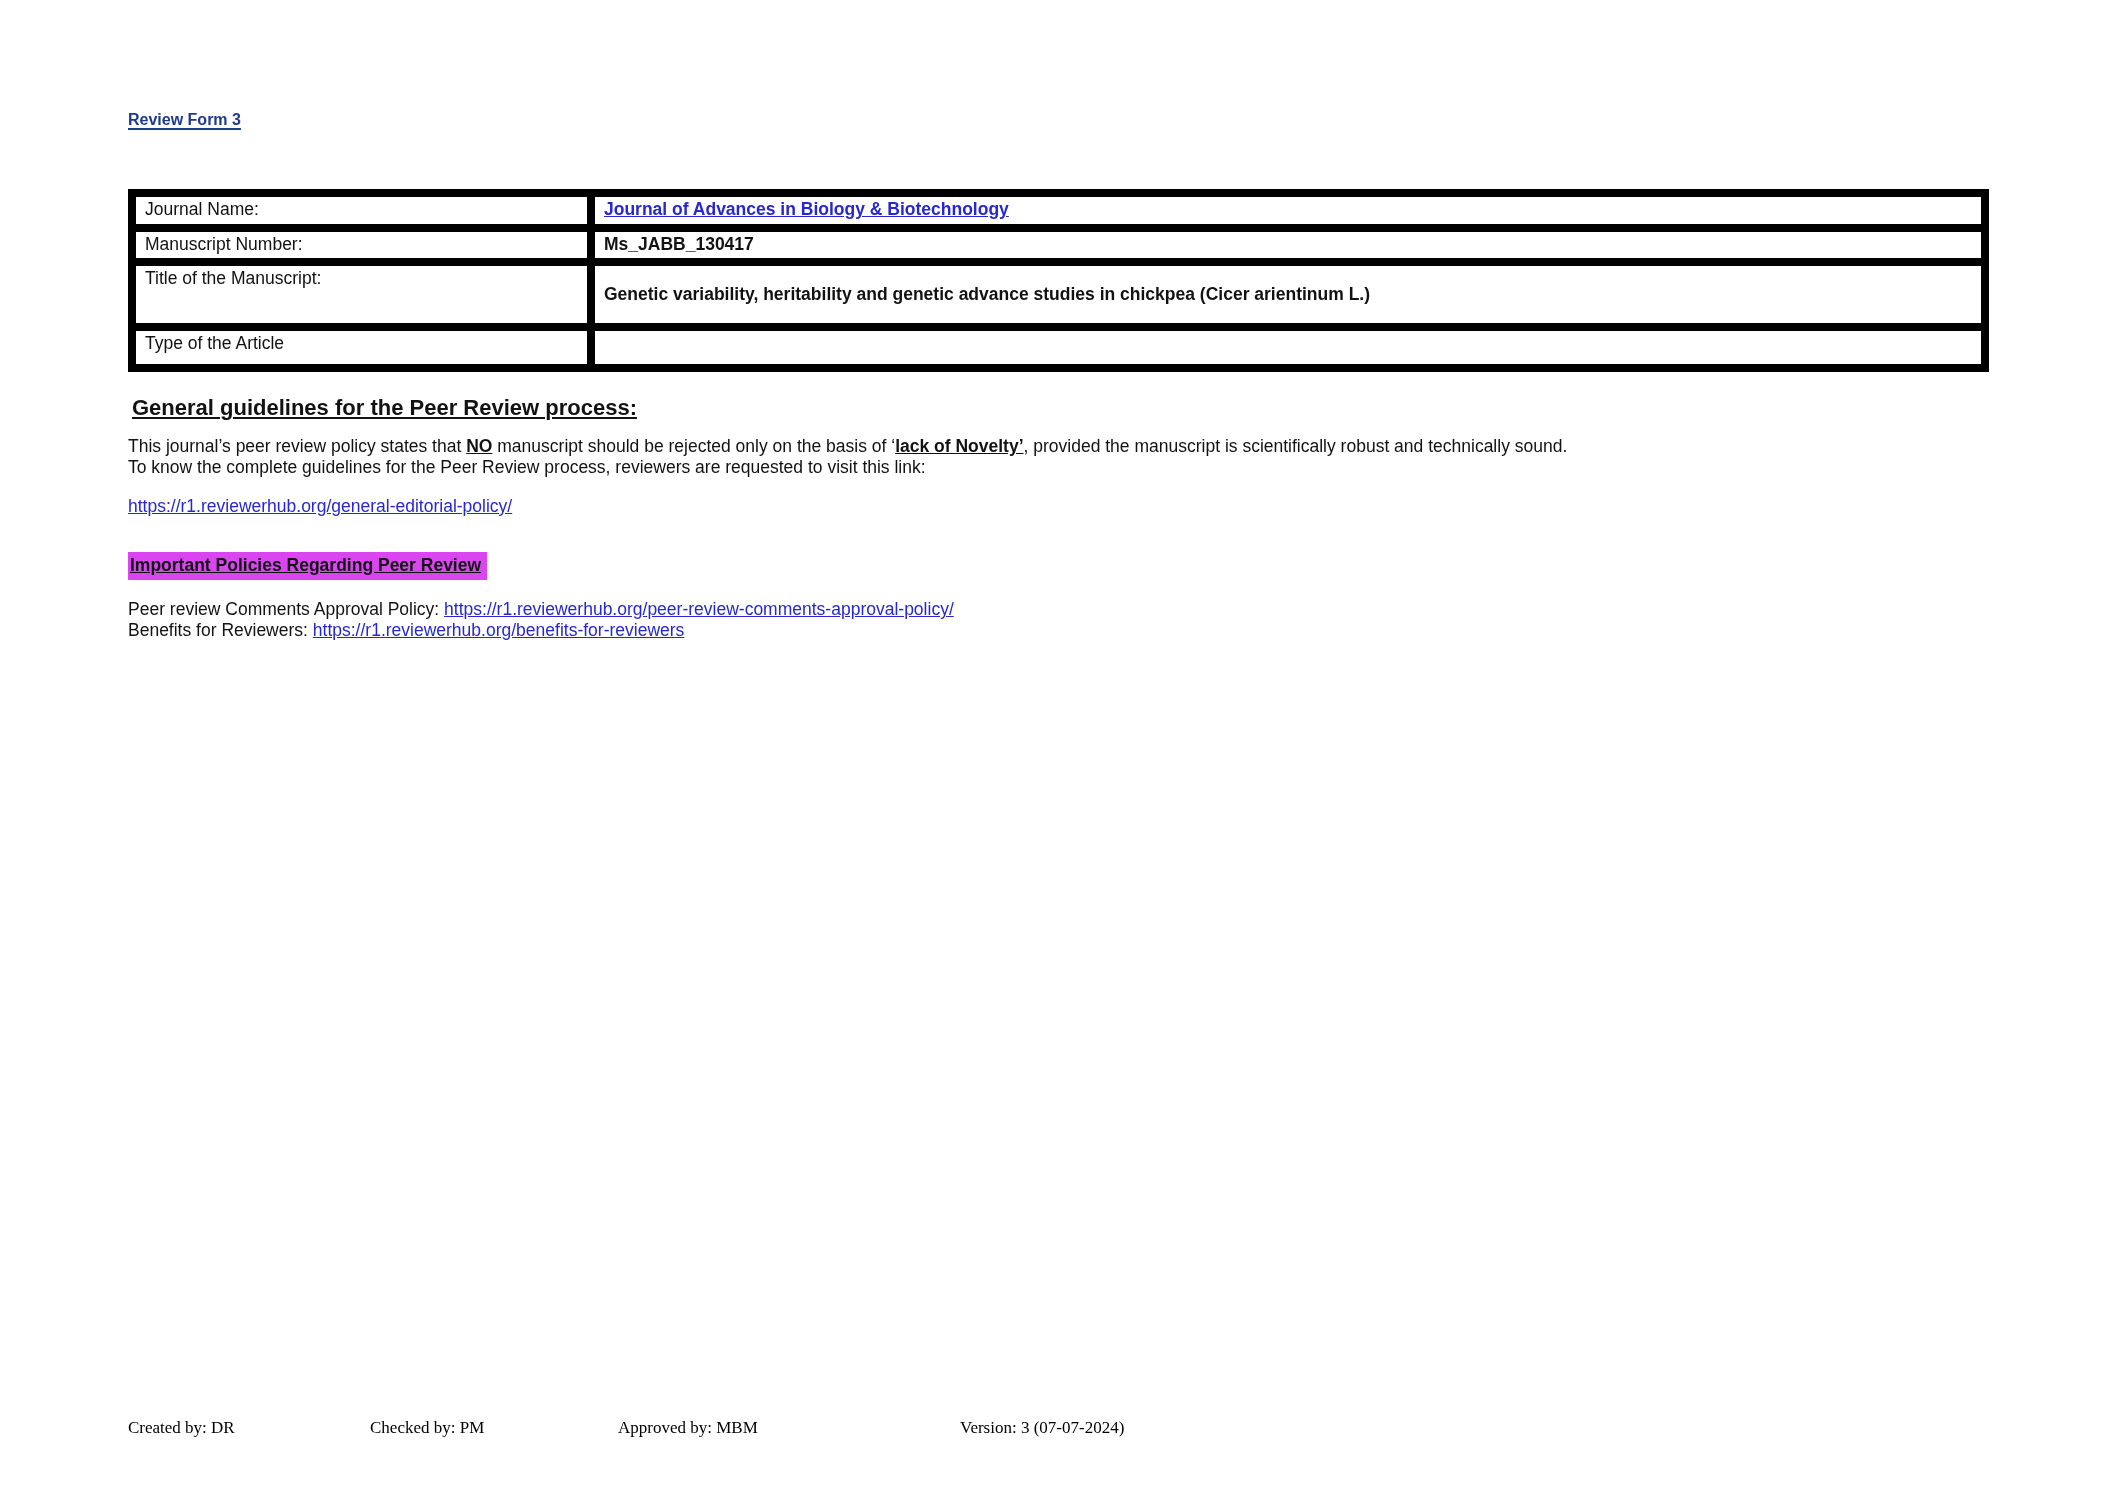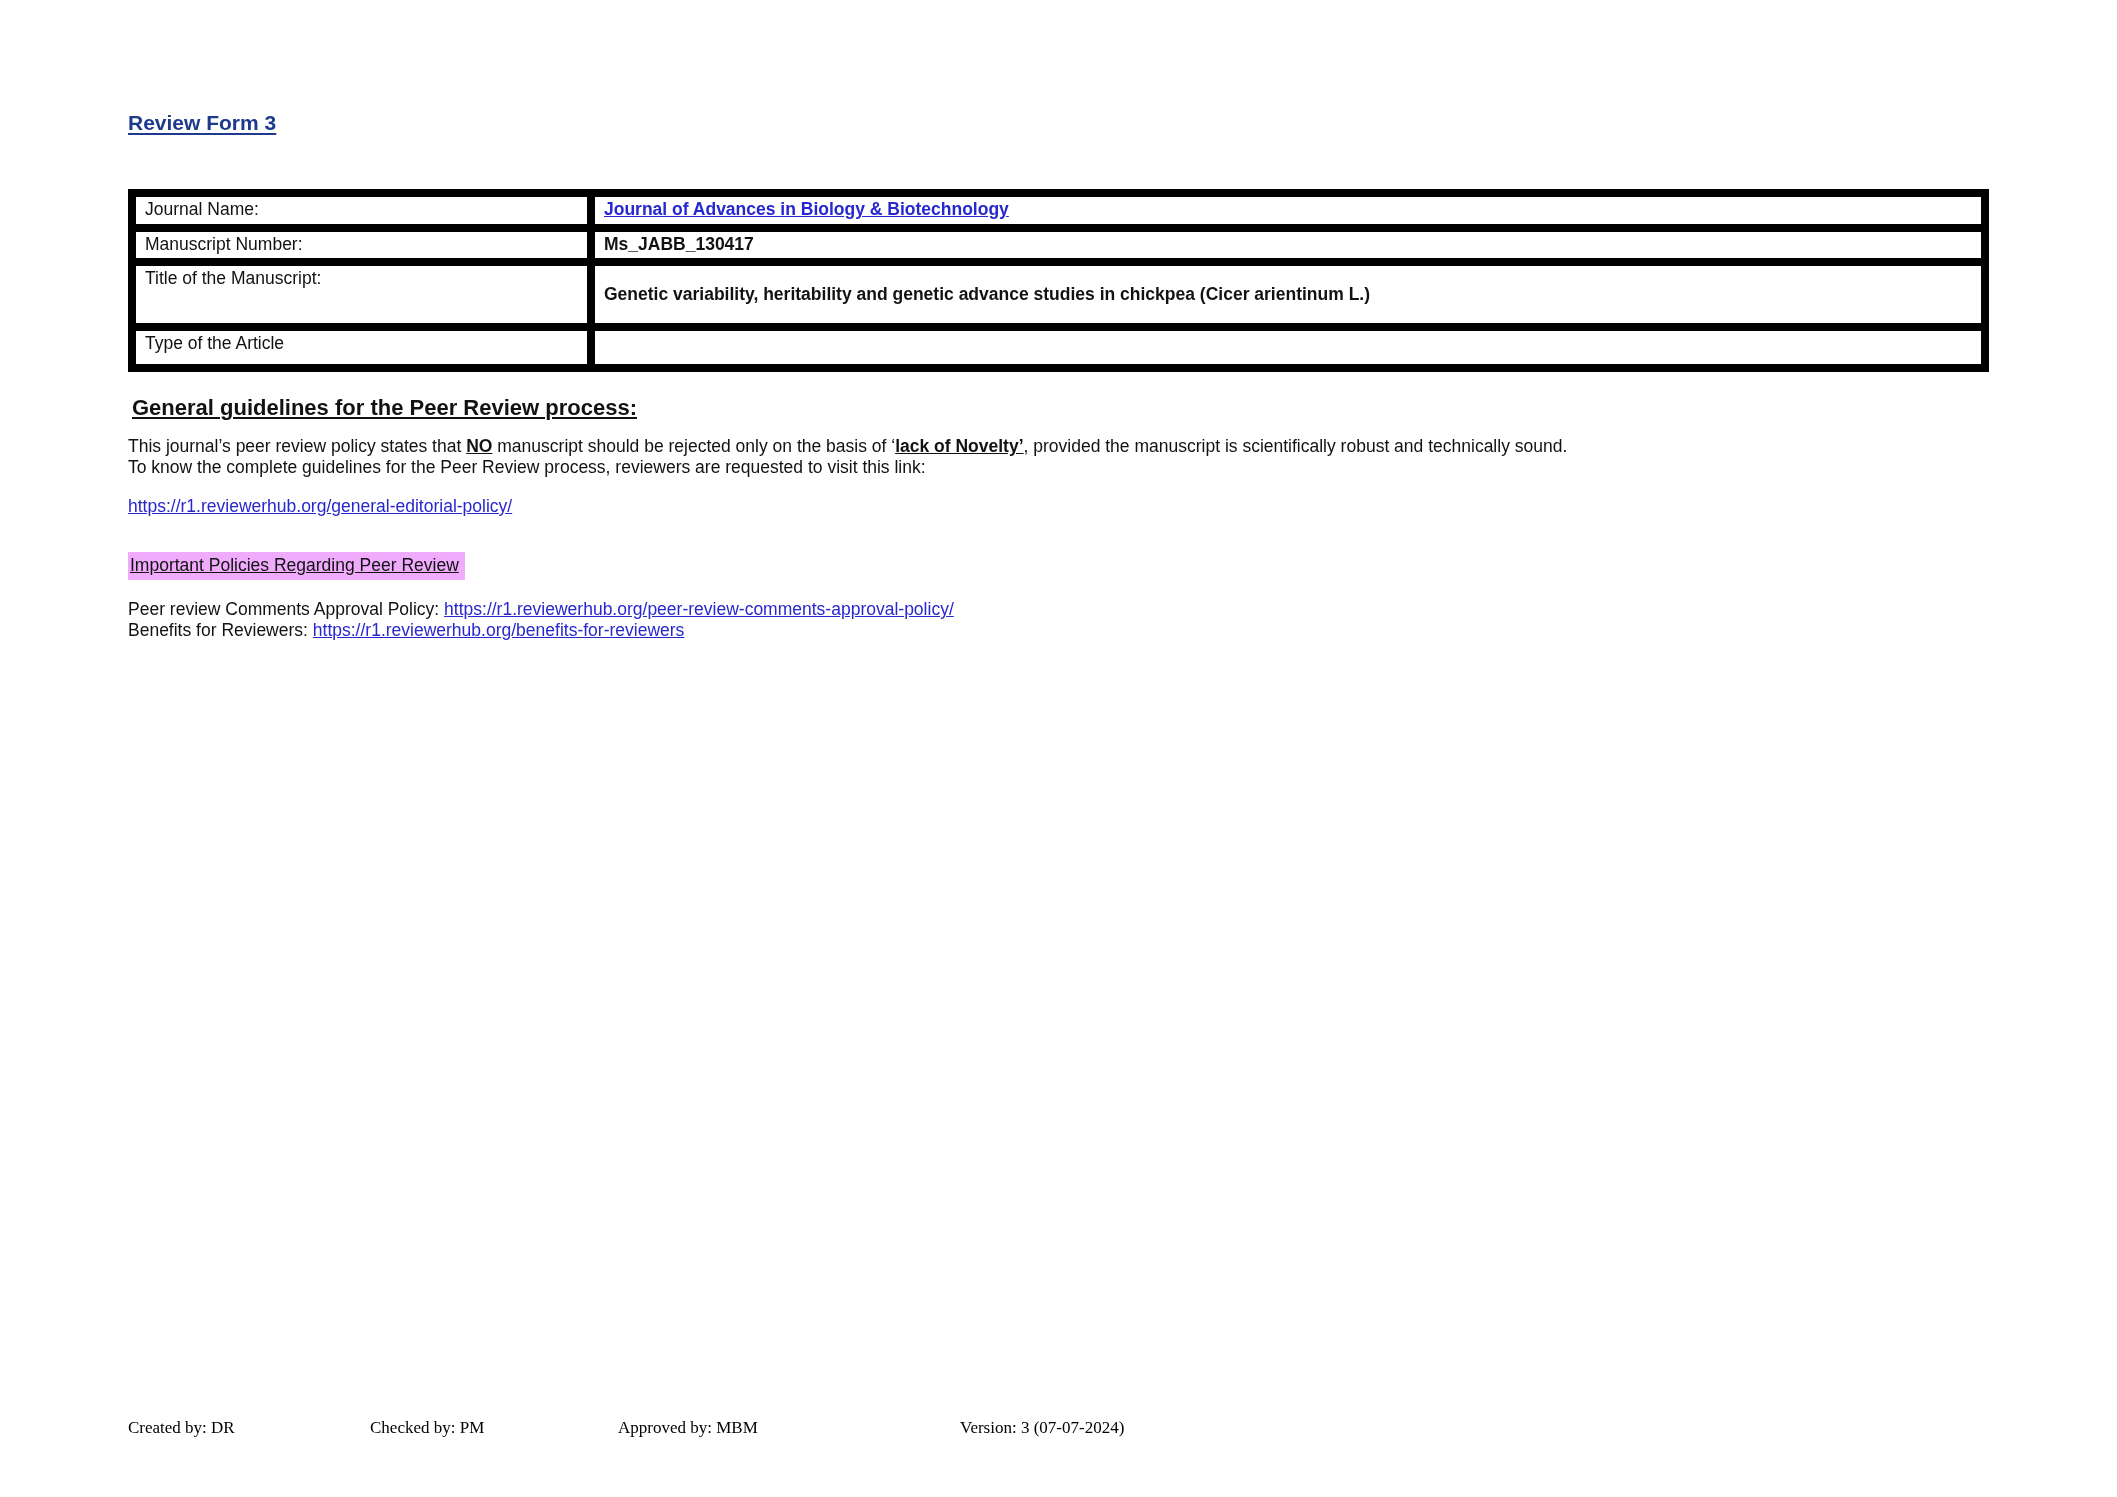--- a/index.html
+++ b/index.html
@@ -7,21 +7,21 @@
     width: 2117px; height: 1497px;
     background: #ffffff;
     font-family: "Liberation Sans", sans-serif;
     color: #121212;
     overflow: hidden;
   }
   .page { position: relative; width: 2117px; height: 1497px; background: #fff; }
 
   .doc-title {
     position: absolute; left: 128px; top: 111px;
-    font-size: 21px; font-weight: bold;
+    font-size: 16px; font-weight: bold;
     color: #1e3a8c;
     text-decoration: underline;
     text-decoration-thickness: 2px;
     text-underline-offset: 3px;
   }
 
   table.meta {
     position: absolute; left: 128px; top: 189px;
     width: 1861px;
     border-collapse: collapse;
@@ -64,22 +64,22 @@
   .bu { font-weight: bold; text-decoration: underline; }
 
   .policy-link-block {
     position: absolute; left: 128px; top: 496px;
     font-size: 17.5px;
   }
 
   .highlight-heading {
     position: absolute; left: 128px; top: 552px;
     display: inline-block;
-    background: #f0abfc;
-    font-size: 17.5px; font-weight: normal;
+    background: #d946ef;
+    font-size: 17.5px; font-weight: bold;
     text-decoration: underline;
     padding: 3px 6px 4px 2px;
   }
 
   .policies-block {
     position: absolute; left: 128px; top: 599px;
     font-size: 17.5px; line-height: 20.8px;
     white-space: nowrap;
   }
 

